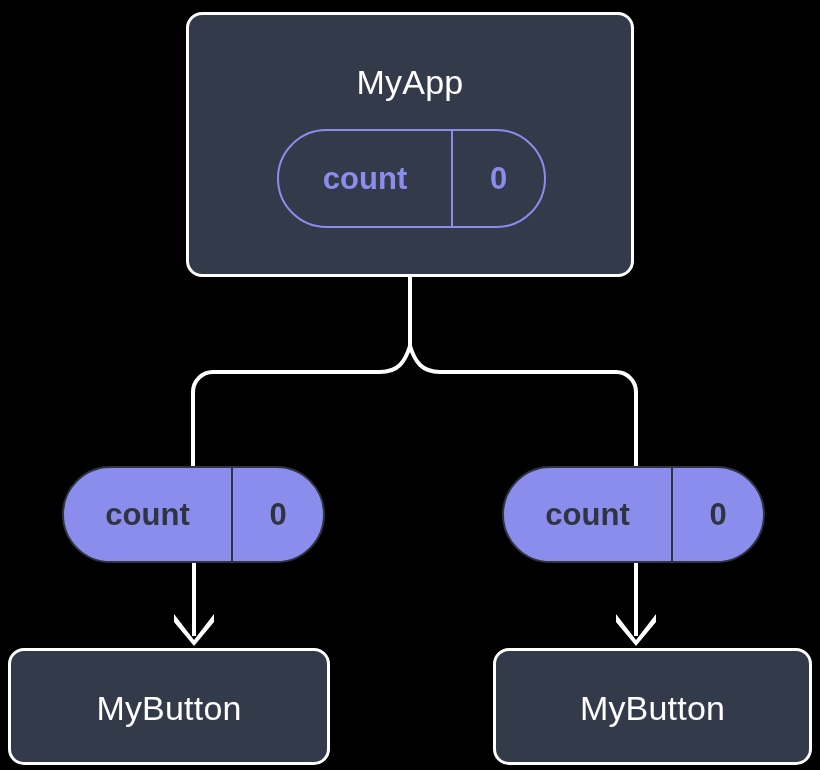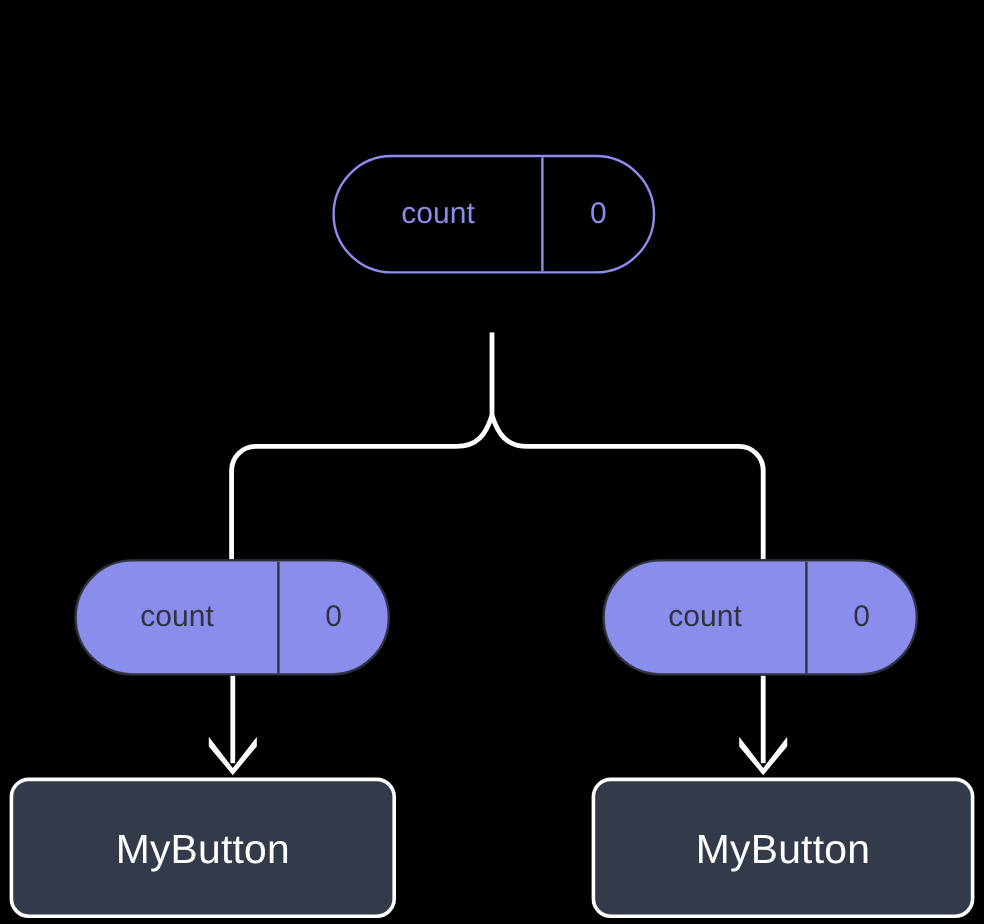--- a/index.html
+++ b/index.html
@@ -80,23 +80,24 @@
     display: flex;
     align-items: stretch;
     border-radius: 999px;
     overflow: hidden;
   }
   .pill .pill-key,
   .pill .pill-val {
     display: flex;
     align-items: center;
     justify-content: center;
-    font-size: 25px;
+    font-size: 31px;
     line-height: 1;
     white-space: nowrap;
+    font-weight: bold;
   }
 
   
   .pill.outlined {
     border: 2px solid #8b8ded;
     background: transparent;
   }
   .pill.outlined .pill-key,
   .pill.outlined .pill-val {
     color: #8b8ded;
@@ -171,20 +172,23 @@
       <path d="M 194 563 L 194 636" fill="none" stroke="#ffffff" stroke-width="4"></path>
       <path d="M 174 614 L 194 640 L 214 614 L 214 622 L 194 646 L 174 622 Z" fill="#ffffff"></path>
     </g>
 
     <g>
       <path d="M 636 563 L 636 636" fill="none" stroke="#ffffff" stroke-width="4"></path>
       <path d="M 616 614 L 636 640 L 656 614 L 656 622 L 636 646 L 616 622 Z" fill="#ffffff"></path>
     </g>
   </svg>
 
+  <div id="node-myapp" class="comp-box">
+    <div class="comp-title">MyApp</div>
+  </div>
 
   <div id="pill-myapp" class="pill outlined">
     <div class="pill-key">count</div>
     <div class="pill-val">0</div>
   </div>
 
   <div id="pill-left" class="pill filled">
     <div class="pill-key">count</div>
     <div class="pill-val">0</div>
   </div>

